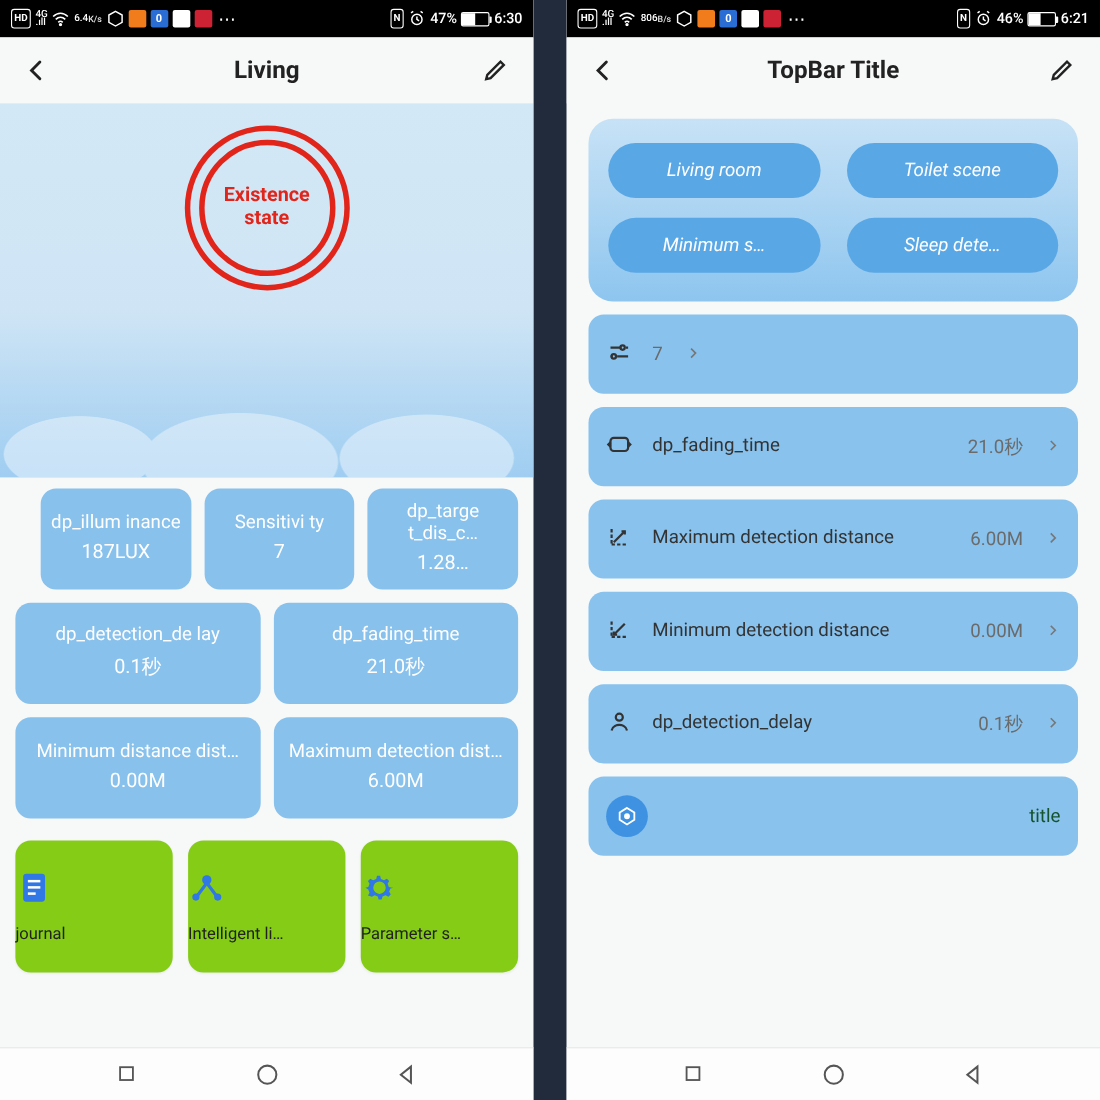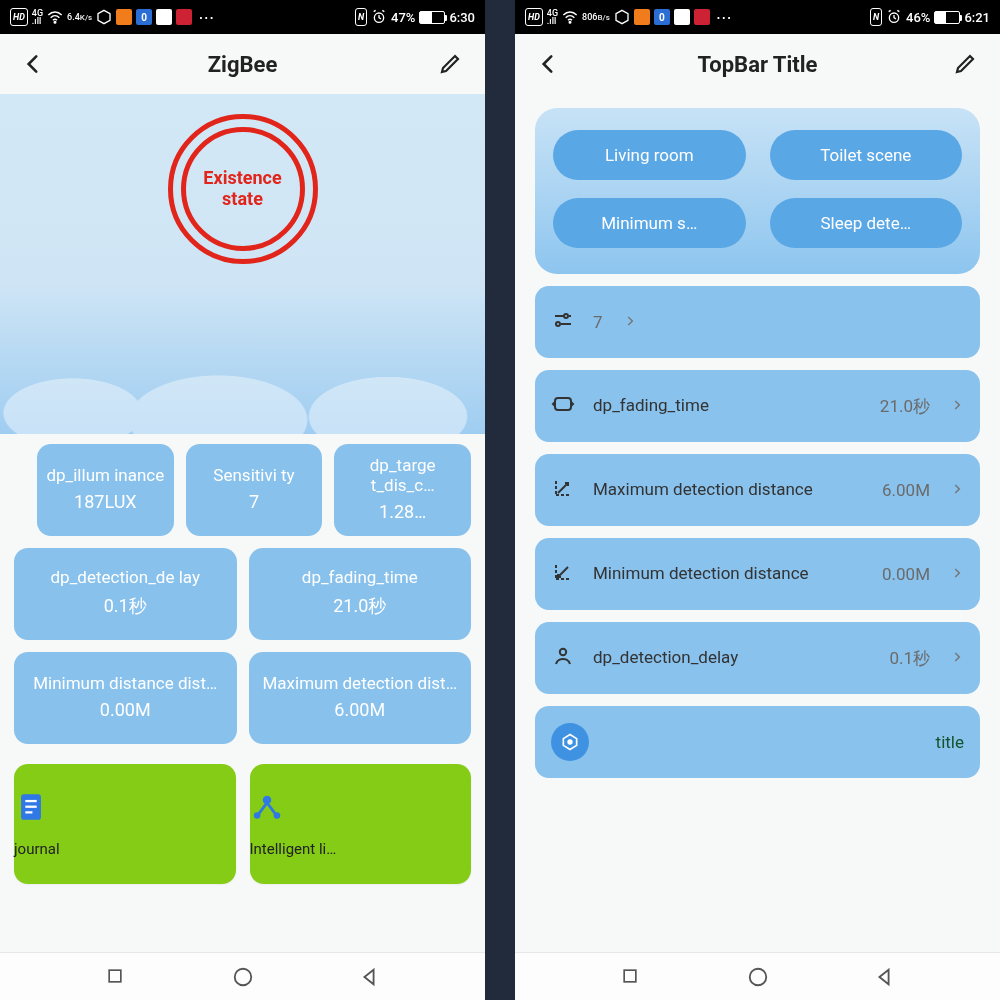--- a/index.html
+++ b/index.html
@@ -5,21 +5,21 @@
   * { box-sizing: border-box; margin: 0; padding: 0; font-family: -apple-system, "Segoe UI", Roboto, Arial, sans-serif; }
   html, body { width: 1000px; height: 1000px; background: #212b3c; }
   .wrap { display: flex; width: 1000px; height: 1000px; }
   .phone { flex: 1; background: #f7f8f8; display: flex; flex-direction: column; position: relative; overflow: hidden; }
   .divider { width: 30px; background: #212b3c; }
 
   
   .statusbar { height: 34px; background: #000; color: #fff; display: flex; align-items: center; justify-content: space-between; padding: 0 10px; font-size: 13px; font-weight: 500; }
   .statusbar .left, .statusbar .right { display: flex; align-items: center; gap: 4px; }
   .sb-icon { display:inline-flex; align-items:center; justify-content:center; height:18px; }
-  .sb-box { border:1.2px solid #fff; border-radius:3px; padding:0 2px; font-size:9px; line-height:11px; font-weight:700;font-style:italic; }
+  .sb-box { border:1.2px solid #fff; border-radius:3px; padding:0 2px; font-size:9px; line-height:11px; font-weight:700; }
   .sb-speed { font-size:9px; line-height:9px; text-align:left; }
   .sb-speed div:last-child { font-size:8px; opacity:.9; }
   .sb-dots { font-size:16px; padding:0 2px; }
   .sq-orange { width:16px; height:16px; background:#f07c1b; border-radius:2px; }
   .sq-blue   { width:16px; height:16px; background:#2a6dd4; border-radius:2px; display:flex;align-items:center;justify-content:center;color:#fff;font-size:10px;font-weight:700;}
   .sq-white  { width:16px; height:16px; background:#fff; border-radius:2px; }
   .sq-red    { width:16px; height:16px; background:#c23; border-radius:2px; }
   .batt { width:26px; height:13px; border:1.2px solid #fff; border-radius:2px; position:relative; display:flex; align-items:center; }
   .batt::after { content:""; position:absolute; right:-3px; top:3px; width:2px; height:6px; background:#fff; border-radius:0 1px 1px 0;}
   .batt-fill { height:100%; background:#fff; }
@@ -53,21 +53,21 @@
   .sc { flex:1; background:#84cc16; border-radius:14px; height:120px; display:flex; flex-direction:column; align-items:flex-start; justify-content:center; gap:14px; box-shadow:0 1px 2px rgba(0,0,0,.05);}
   .sc .ic { width:36px; height:36px; color:#2f78e6; }
   .sc .txt { font-size:15px; color:#222; }
 
   
   .navbar { position:absolute; bottom:0; left:0; right:0; height:48px; background:#fdfdfd; border-top:1px solid #e7e7e7; display:flex; align-items:center; justify-content:space-evenly;}
   .nav-ic { width:22px; height:22px; color:#555; }
 
   
   .scene-card { margin:14px 20px 0; border-radius:22px; padding:22px 18px 26px; background:linear-gradient(180deg,#c7e2f6 0%, #a9d3f2 55%, #8dc5ef 100%); display:grid; grid-template-columns:1fr 1fr; gap:18px 24px;}
-  .scene-btn { background:#5aa7e5; color:#fff; border-radius:26px; height:50px; display:flex; align-items:center; justify-content:center; font-size:17px; padding:0 10px;}
+  .scene-btn { background:#5aa7e5; color:#fff; border-radius:26px; height:50px; display:flex; align-items:center; justify-content:center; font-size:17px; padding:0 10px;font-style:italic;}
   .setlist { margin:12px 20px 0; display:flex; flex-direction:column; gap:12px;}
   .setrow { background:#88c2ed; border-radius:14px; height:72px; display:flex; align-items:center; padding:0 16px; color:#3a3a3a; gap:14px;}
   .setrow .ricon { width:28px; flex:none; color:#444;}
   .setrow .rlabel { flex:1; font-size:17px; color:#333; line-height:1.15;}
   .setrow .rval { font-size:17px; color:#6b6b6b; margin-right:6px;}
   .setrow .chev { width:14px; color:#777; flex:none;}
   .setrow.icon-chip .chip { width:38px; height:38px; border-radius:50%; background:#3f92e1; display:flex; align-items:center; justify-content:center;}
   .setrow.icon-chip .chip svg{ color:#fff;}
   .setrow.icon-chip .rlabel-right { margin-left:auto; color:#14532d; font-size:17px;}
   body::after{ content:""; position:absolute;}
@@ -119,21 +119,21 @@
             <span class="batt-fill" style="width:47%"></span>
           </span>
         <span>6:30</span>
       </div>
     </div>
 
     <div class="apphdr">
       <span class="back-ic"><svg viewBox="0 0 24 24" width="26" height="26" fill="none" stroke="#222" stroke-width="2.4" stroke-linecap="round">
             <path d="M15 5l-7 7 7 7"></path>
           </svg></span>
-      <span class="title">ZigBee</span>
+      <span class="title">Living</span>
       <span class="edit-ic"><svg viewBox="0 0 24 24" width="24" height="24" fill="none" stroke="#222" stroke-width="2.2">
             <path d="M3 21l4-1 12-12-3-3L4 17l-1 4z"></path>
           </svg></span>
     </div>
 
     <div class="hero">
       <div class="hero-ring">
           <span style="white-space:pre-line;">Existence
 state</span>
         </div>
@@ -189,20 +189,26 @@
       </div>
       <div class="sc">
         <span class="ic"><svg viewBox="0 0 24 24" width="34" height="34" fill="#2f78e6">
               <circle cx="12" cy="7" r="3"></circle>
               <circle cx="5" cy="18" r="2.3"></circle>
               <circle cx="19" cy="18" r="2.3"></circle>
               <path d="M12 9L6 17M12 9l6 8" stroke="#2f78e6" stroke-width="2"></path>
             </svg></span>
         <span class="txt">Intelligent li…</span>
       </div>
+      <div class="sc">
+        <span class="ic"><svg viewBox="0 0 24 24" width="34" height="34" fill="#2f78e6">
+              <path d="M12 8a4 4 0 100 8 4 4 0 000-8zm9 4l-2 .5-.8 2 1 1.8-1.5 1.5-1.8-1-2 .8-.5 2h-2l-.5-2-2-.8-1.8 1L4.6 17l1-1.8-.8-2L3 12l1.8-.5.8-2-1-1.8L6.1 6.2l1.8 1 2-.8.5-2h2l.5 2 2 .8 1.8-1 1.5 1.5-1 1.8.8 2 2 .5z"></path>
+            </svg></span>
+        <span class="txt">Parameter s…</span>
+      </div>
     </div>
 
     <div class="navbar">
       <span class="nav-ic"><svg viewBox="0 0 24 24" width="20" height="20" fill="none" stroke="#555" stroke-width="2">
             <rect x="5" y="5" width="14" height="14"></rect>
           </svg></span>
       <span class="nav-ic"><svg viewBox="0 0 24 24" width="22" height="22" fill="none" stroke="#555" stroke-width="2">
             <circle cx="12" cy="12" r="9"></circle>
           </svg></span>
       <span class="nav-ic"><svg viewBox="0 0 24 24" width="22" height="22" fill="none" stroke="#555" stroke-width="2">

